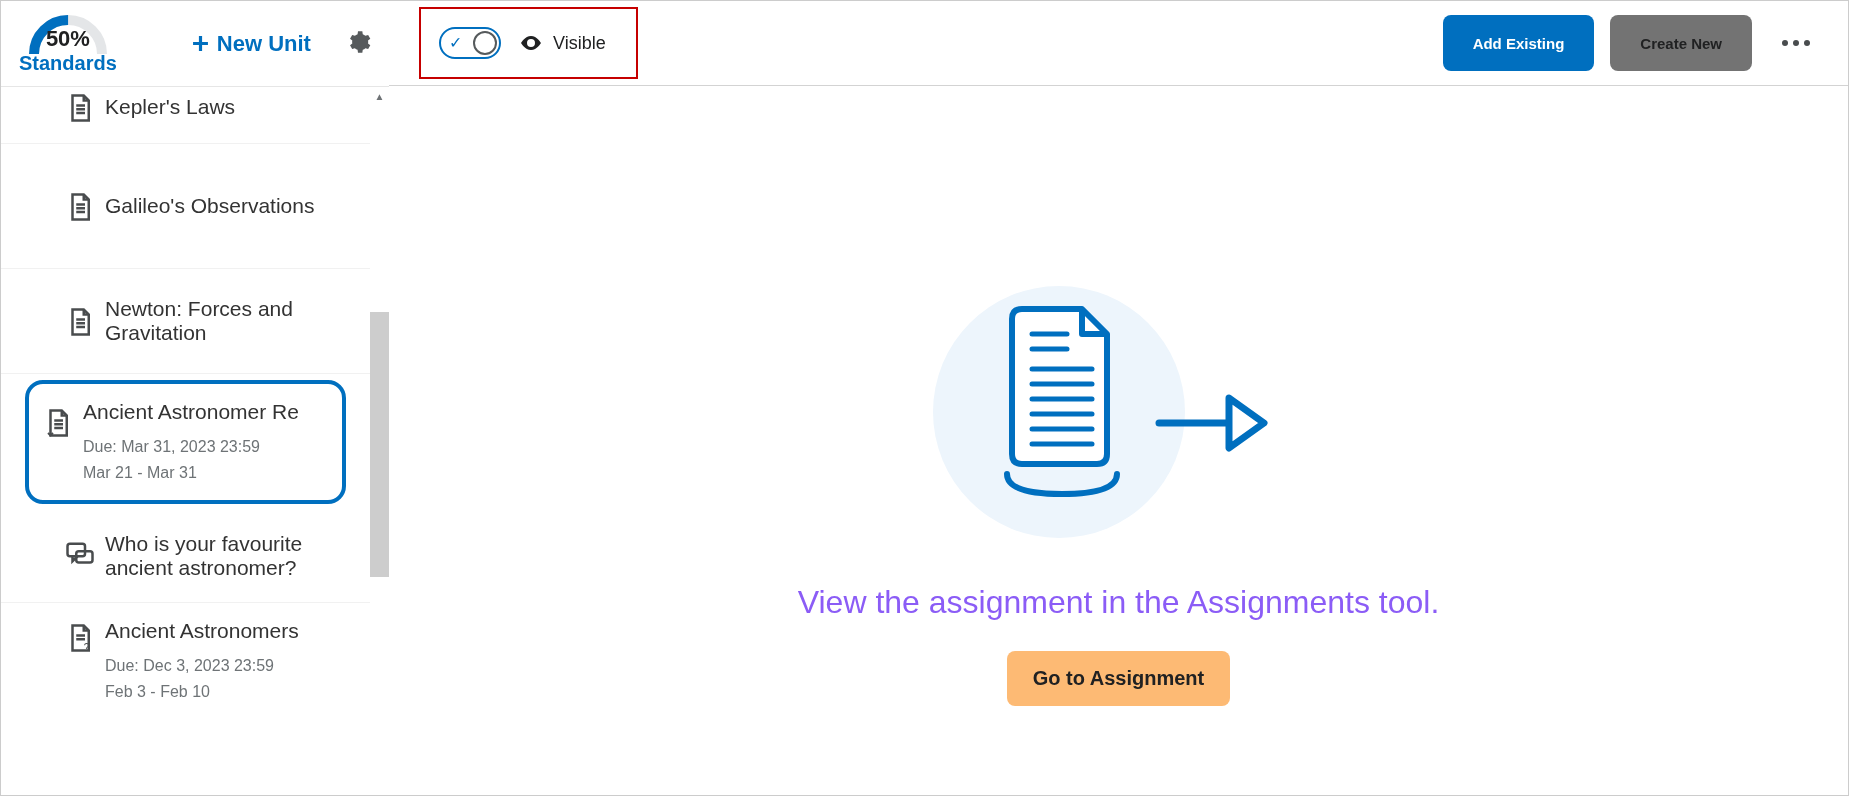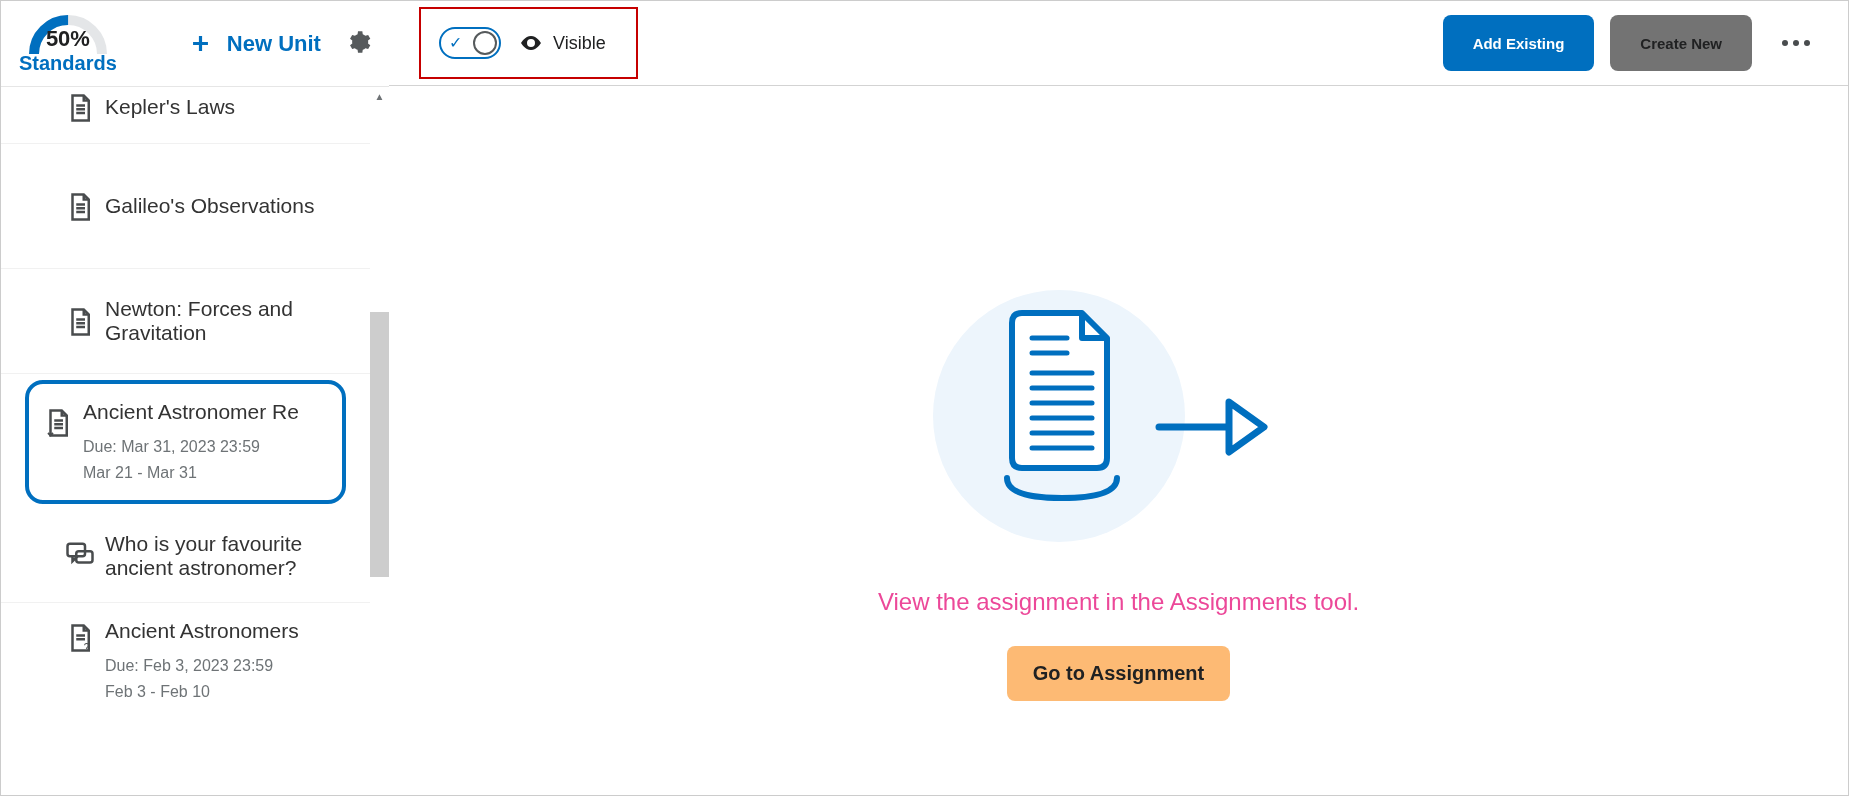--- a/index.html
+++ b/index.html
@@ -13,21 +13,21 @@
   .main { flex: 1; display: flex; flex-direction: column; }
   .topbar { height: 85px; border-bottom: 1px solid #d3d3d3; display: flex; align-items: center; padding: 0 28px 0 30px; }
   .content-area { flex:1; display:flex; align-items:center; justify-content:center; flex-direction:column; padding-top: 110px; }
 
   
   .progress-wrap { display:flex; flex-direction:column; align-items:center; margin-right: 8px; }
   .progress-arc { position:relative; width:80px; height:42px; overflow:hidden; }
   .progress-arc svg { position:absolute; bottom:-40px; left:0; width:80px; height:80px; transform: rotate(-180deg); }
   .progress-arc .pct { position:absolute; top:14px; left:0; width:100%; text-align:center; font-size:22px; font-weight:700; color:#202122; }
   .standards-label { color:#006fbf; font-size:20px; font-weight:700; margin-top:-2px; cursor:pointer; }
-  .new-unit-btn { color:#006fbf; font-size:22px; font-weight:700; display:flex; align-items:center; gap:18px; background:none; border:none; cursor:pointer; margin-left: 55px; }
+  .new-unit-btn { color:#006fbf; font-size:22px; font-weight:700; display:flex; align-items:center; gap:8px; background:none; border:none; cursor:pointer; margin-left: 55px; }
   .new-unit-btn svg { width:17px; height:17px; stroke:#006fbf; stroke-width:3; }
   .gear-btn { margin-left:auto; margin-right: 10px; background:none; border:none; cursor:pointer; color:#565a5c; }
   .gear-btn svg { width:26px; height:26px; fill:#565a5c; }
 
   
   .list-region { flex:1; position:relative; border-top:1px solid #e6e6e6; }
   .scrollbar-track { position:absolute; top:0; bottom:0; right:0; width:19px; background:#fff; }
   .scroll-up { position:absolute; top:0; left:0; width:19px; height:19px; display:flex; align-items:center; justify-content:center; color:#6f7376; font-size:10px; cursor:pointer; }
   .scrollbar-thumb { position:absolute; top:225px; left:0; width:19px; height:265px; background:#cdcdcd; cursor:pointer; }
   .list-items { position:absolute; top:0; left:0; right:19px; bottom:0; overflow:hidden; }
@@ -57,21 +57,21 @@
   .btn-primary { background:#006fbf; color:#fff; margin-right:16px; }
   .btn-secondary { background:#737373; color:#202122; margin-right:20px;text-align:center; }
   .more-btn { background:none; border:none; cursor:pointer; color:#494c4e; display:flex; align-items:center; gap:5px; padding: 10px; }
   .more-btn .dot { width:6px; height:6px; border-radius:50%; background:#494c4e; }
 
   
   .illus-wrap { position:relative; width:400px; height:280px; }
   .illus-circle { position:absolute; width:252px; height:252px; border-radius:50%; background:#edf5fc; left:14px; top:0; }
   .illus-doc { position:absolute; left:68px; top:18px; }
   .illus-arrow { position:absolute; left:235px; top:102px; }
-  .empty-text { font-size:24px; color:#ec4899; margin-top:18px; }
+  .empty-text { font-size:32px; color:#8b5cf6; margin-top:18px; }
   .go-btn { margin-top:30px; background:#fdba74; color:#202122; font-size:20px; font-weight:700; border:none; border-radius:8px; padding: 16px 26px; cursor:pointer; }
 </style>
 </head>
 <body>
 
 <div class="app">
 
   <aside class="sidebar">
     <div class="sidebar-header">
       <div class="progress-wrap">
@@ -172,21 +172,21 @@
           <span class="ico" style="top:20px;">
             <svg viewBox="0 0 24 24" width="30" height="30" fill="none" stroke="currentColor" stroke-width="2">
                 <path d="M6 2h9l4 4v16H6z"></path>
                 <path d="M15 2v4h4"></path>
                 <path d="M9 10h7M9 13h7"></path>
                 <text x="15" y="22" font-size="8" fill="currentColor" stroke="none">?</text>
               </svg>
           </span>
           <div class="txtwrap">
             <div class="item-title" style="color:#333;">Ancient Astronomers</div>
-            <div class="item-due">Due: Feb 3, 2023 23:59</div>
+            <div class="item-due">Due: Dec 3, 2023 23:59</div>
             <div class="item-range">Feb 3 - Feb 10</div>
           </div>
         </div>
 
       </div>
 
       <div class="scrollbar-track">
         <div class="scroll-up">▲</div>
         <div class="scrollbar-thumb"></div>
       </div>

